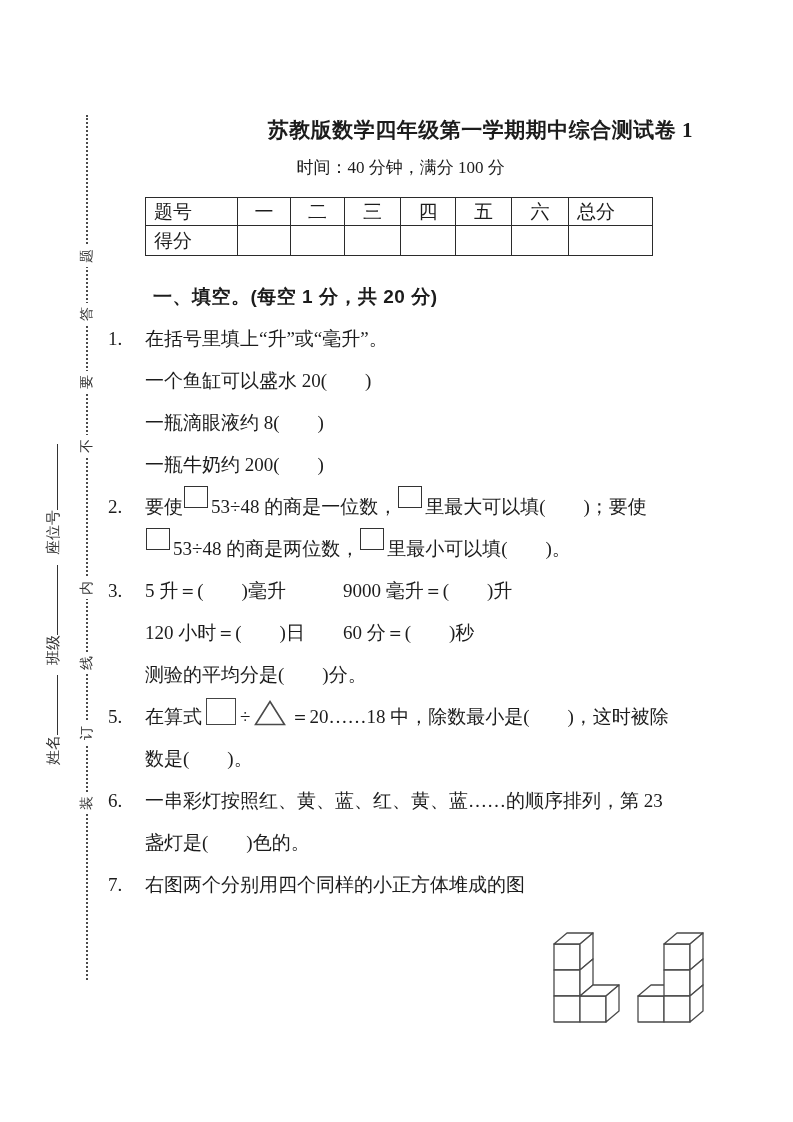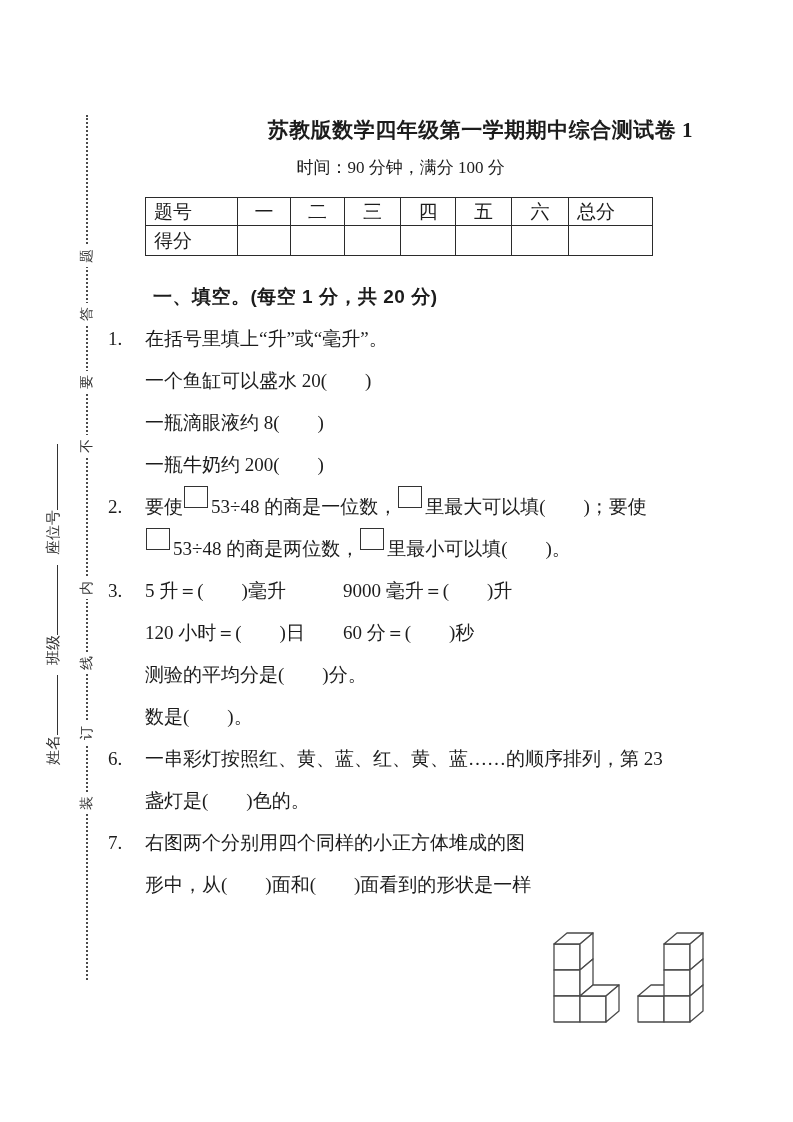--- a/index.html
+++ b/index.html
@@ -97,21 +97,21 @@
     <div class="binding-char" style="top:537px">线</div>
     <div class="binding-char" style="top:607px">订</div>
     <div class="binding-char" style="top:677px">装</div>
   </div>
 
   <div class="student-info">
     <span>姓名</span><span class="blank-line bl-60"></span><span>班级</span><span class="blank-line bl-70"></span><span>座位号</span><span class="blank-line bl-66"></span>
   </div>
 
   <div class="title">苏教版数学四年级第一学期期中综合测试卷 1</div>
-  <div class="subtitle">时间：90 分钟，满分 100 分</div>
+  <div class="subtitle">时间：40 分钟，满分 100 分</div>
 
   <table class="score-table">
     <tbody>
         <tr>
       <td class="lab" style="width:83px">题号</td>
       <td style="width:52px">一</td>
       <td style="width:53px">二</td>
       <td style="width:55px">三</td>
       <td style="width:54px">四</td>
       <td style="width:55px">五</td>
@@ -149,31 +149,35 @@
       <span class="sq"></span><span>53÷48 的商是两位数，</span><span class="sq"></span><span>里最小可以填(　　)。</span>
     </div>
 
     <div class="qline">
       <span class="qno">3.</span><span>5 升＝(　　)毫升　　　9000 毫升＝(　　)升</span>
     </div>
     <div class="qline indent">120 小时＝(　　)日　　60 分＝(　　)秒</div>
 
     <div class="qline indent">测验的平均分是(　　)分。</div>
 
+    <div class="qline">
+      <span class="qno">5.</span><span>在算式</span><span class="sq-big"></span><span>÷</span><svg class="tri" width="34" height="28" viewBox="0 0 34 28">
+          <polygon points="17,2.5 31.5,25.5 2.5,25.5" fill="#ffffff" stroke="#4a4a4a" stroke-width="1.6"></polygon>
+        </svg><span>＝20……18 中，除数最小是(　　)，这时被除</span>
+    </div>
     <div class="qline indent">数是(　　)。</div>
 
     <div class="qline">
       <span class="qno">6.</span><span>一串彩灯按照红、黄、蓝、红、黄、蓝……的顺序排列，第 23</span>
     </div>
     <div class="qline indent">盏灯是(　　)色的。</div>
 
     <div class="qline">
       <span class="qno">7.</span><span>右图两个分别用四个同样的小正方体堆成的图</span>
     </div>
-    <div class="qline indent">形中，从(　　)面和(　　)面看到的形状是一样</div>
   </div>
 
   <div class="cubes">
     
     <svg width="70" height="95" viewBox="0 0 70 95">
       <g fill="#ffffff" stroke="#4a4a4a" stroke-width="1.3" stroke-linejoin="round">
         <rect x="2" y="13" width="26" height="26"></rect>
         <polygon points="2,13 15,2 41,2 28,13"></polygon>
         <polygon points="28,13 41,2 41,28 28,39"></polygon>
         <rect x="2" y="39" width="26" height="26"></rect>

